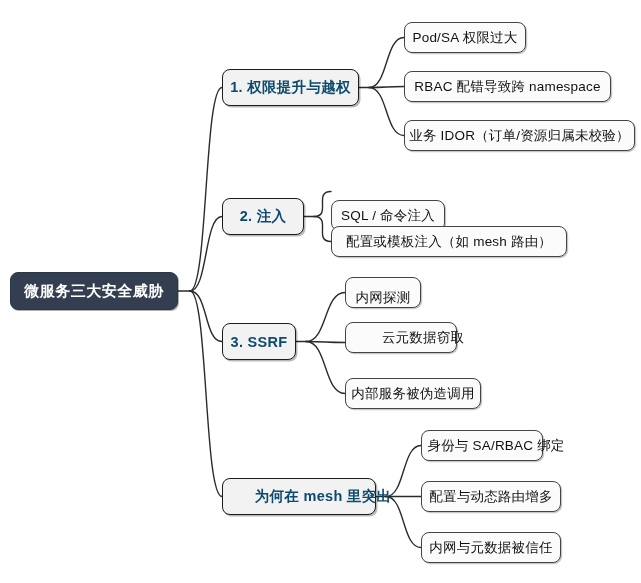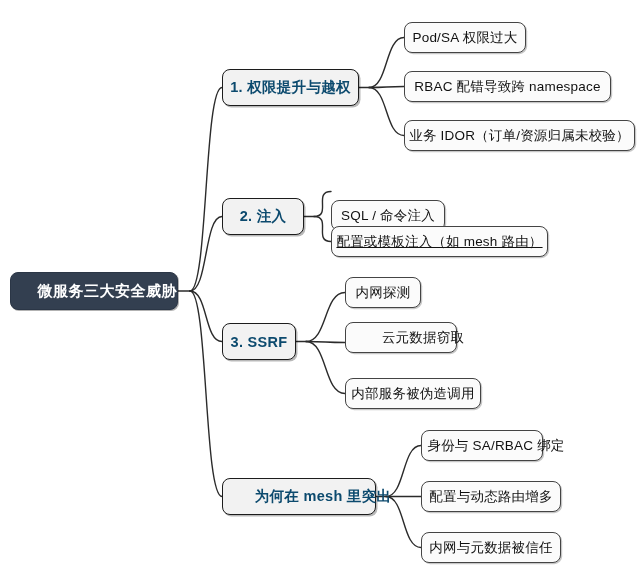--- a/index.html
+++ b/index.html
@@ -42,21 +42,20 @@
     border-radius: 8px;
   }
   .node-root {
     background: #333f50;
     border: 1.5px solid #2b3646;
     color: #ffffff;
     font-weight: bold;
     font-size: 15px;
     letter-spacing: 0.5px;
     box-shadow: 1px 1px 0 rgba(0,0,0,0.30);
-    justify-content: flex-end;
   }
   .node-branch {
     background: #f2f2f2;
     border: 1.7px solid #1c1c1c;
     color: #0c4a6e;
     font-weight: bold;
     font-size: 14.5px;
     letter-spacing: 0.3px;
     box-shadow: 1.5px 1.5px 0 rgba(0,0,0,0.28);
   }
@@ -111,27 +110,27 @@
       </div>
       <div class="node node-leaf" style="left: 404px; top: 120px; width: 231px; height: 31px;">
         <span>业务 IDOR（订单/资源归属未校验）</span>
       </div>
       <div class="node node-branch" style="left: 222px; top: 198px; width: 82px; height: 37px;">
         <span>2. 注入</span>
       </div>
       <div class="node node-leaf" style="left: 331px; top: 176px; width: 114px; height: 31px; margin-top: 24px;">
         <span>SQL / 命令注入</span>
       </div>
-      <div class="node node-leaf" style="left: 331px; top: 226px; width: 217px; height: 31px; text-decoration: underline;">
+      <div class="node node-leaf" style="left: 331px; top: 226px; width: 236px; height: 31px;">
         <span>配置或模板注入（如 mesh 路由）</span>
       </div>
       <div class="node node-branch" style="left: 222px; top: 323px; width: 74px; height: 37px;">
         <span>3. SSRF</span>
       </div>
-      <div class="node node-leaf" style="left: 345px; top: 277px; width: 76px; height: 31px;">
+      <div class="node node-leaf" style="left: 345px; top: 277px; width: 76px; height: 31px; align-items: flex-end;">
         <span>内网探测</span>
       </div>
       <div class="node node-leaf" style="left: 345px; top: 322px; width: 112px; height: 31px; padding-left: 44px;">
         <span>云元数据窃取</span>
       </div>
       <div class="node node-leaf" style="left: 345px; top: 378px; width: 136px; height: 31px;">
         <span>内部服务被伪造调用</span>
       </div>
       <div class="node node-branch" style="left: 222px; top: 478px; width: 154px; height: 37px; padding-left: 48px;">
         <span>为何在 mesh 里突出</span>

